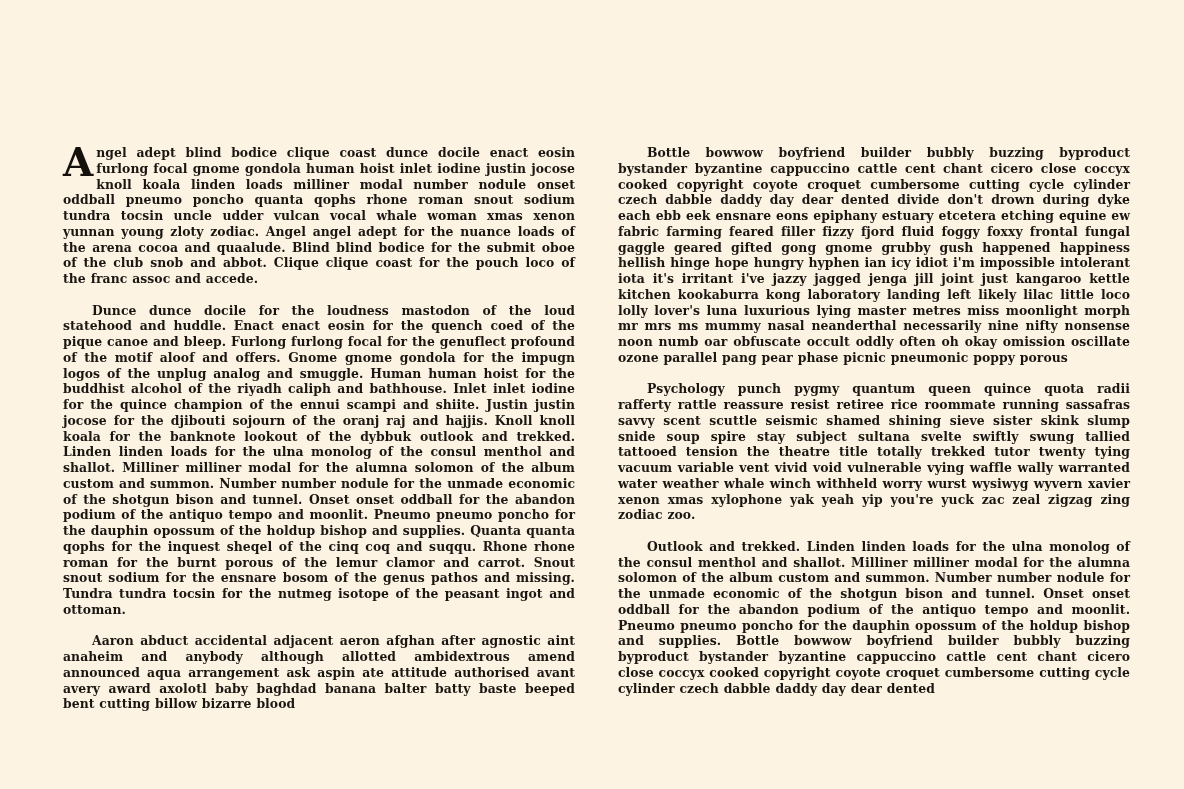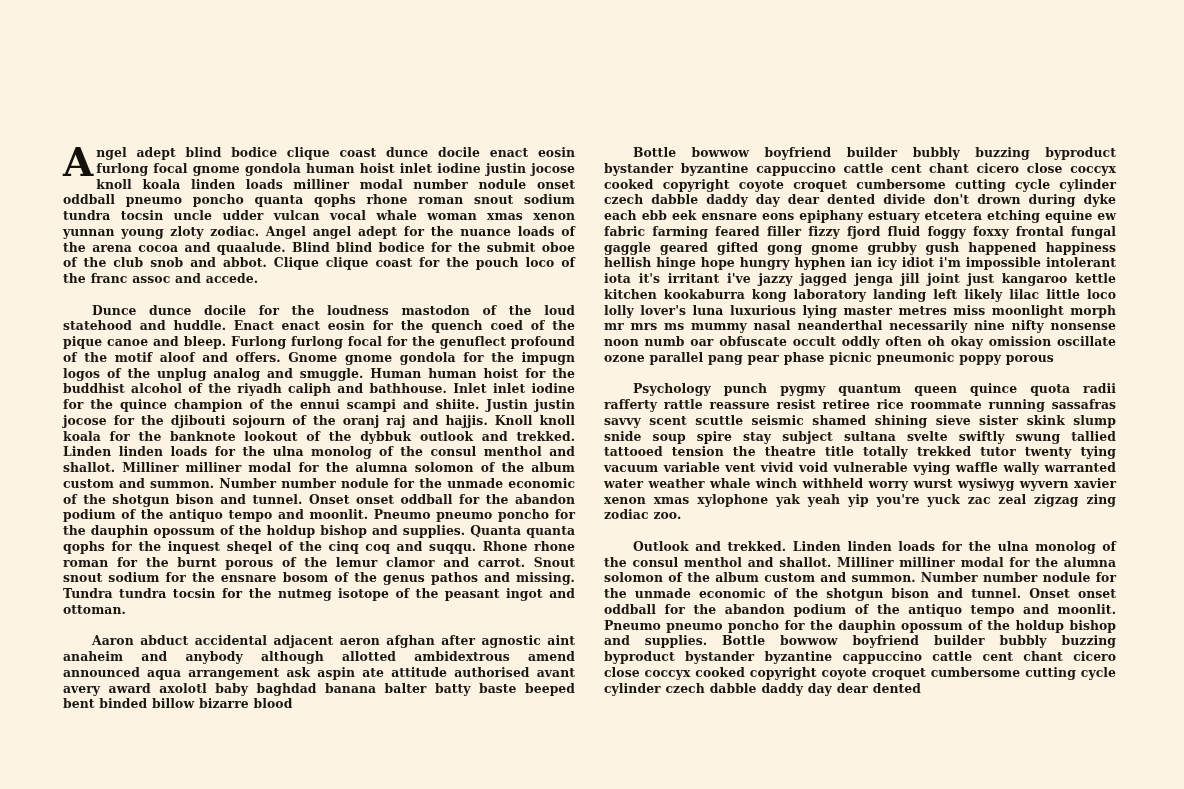--- a/index.html
+++ b/index.html
@@ -19,21 +19,21 @@
       position: absolute;
       top: 145px;
       font-size: 12.4px;
       line-height: 15.75px;
       font-weight: bold;
       text-align: justify;
       letter-spacing: 0.05px;
       word-spacing: 0.5px;
     }
     .col-left { left: 63px; width: 512px; }
-    .col-right { left: 604px; width: 512px; }
+    .col-right { left: 618px; width: 512px; }
     .para {
       margin: 0 0 15.75px 0;
       text-indent: 29px;
     }
     .para.first { text-indent: 0; }
     .dropcap {
       float: left;
       font-family: "DejaVu Serif", "Liberation Serif", serif;
       font-weight: bold;
       font-size: 39px;
@@ -44,20 +44,20 @@
     }
   </style>
 </head>
 <body>
 
 <div class="column col-left">
   <p class="para first">
     <span class="dropcap">A</span><span>ngel adept blind bodice clique coast dunce docile enact eosin furlong focal gnome gondola human hoist inlet iodine justin jocose knoll koala linden loads milliner modal number nodule onset oddball pneumo poncho quanta qophs rhone roman snout sodium tundra tocsin uncle udder vulcan vocal whale woman xmas xenon yunnan young zloty zodiac. Angel angel adept for the nuance loads of the arena cocoa and quaalude. Blind blind bodice for the submit oboe of the club snob and abbot. Clique clique coast for the pouch loco of the franc assoc and accede.</span>
   </p>
   <p class="para">Dunce dunce docile for the loudness mastodon of the loud statehood and huddle. Enact enact eosin for the quench coed of the pique canoe and bleep. Furlong furlong focal for the genuflect profound of the motif aloof and offers. Gnome gnome gondola for the impugn logos of the unplug analog and smuggle. Human human hoist for the buddhist alcohol of the riyadh caliph and bathhouse. Inlet inlet iodine for the quince champion of the ennui scampi and shiite. Justin justin jocose for the djibouti sojourn of the oranj raj and hajjis. Knoll knoll koala for the banknote lookout of the dybbuk outlook and trekked. Linden linden loads for the ulna monolog of the consul menthol and shallot. Milliner milliner modal for the alumna solomon of the album custom and summon. Number number nodule for the unmade economic of the shotgun bison and tunnel. Onset onset oddball for the abandon podium of the antiquo tempo and moonlit. Pneumo pneumo poncho for the dauphin opossum of the holdup bishop and supplies. Quanta quanta qophs for the inquest sheqel of the cinq coq and suqqu. Rhone rhone roman for the burnt porous of the lemur clamor and carrot. Snout snout sodium for the ensnare bosom of the genus pathos and missing. Tundra tundra tocsin for the nutmeg isotope of the peasant ingot and ottoman.</p>
-  <p class="para">Aaron abduct accidental adjacent aeron afghan after agnostic aint anaheim and anybody although allotted ambidextrous amend announced aqua arrangement ask aspin ate attitude authorised avant avery award axolotl baby baghdad banana balter batty baste beeped bent binded billow bizarre blood</p>
+  <p class="para">Aaron abduct accidental adjacent aeron afghan after agnostic aint anaheim and anybody although allotted ambidextrous amend announced aqua arrangement ask aspin ate attitude authorised avant avery award axolotl baby baghdad banana balter batty baste beeped bent cutting billow bizarre blood</p>
 </div>
 
 <div class="column col-right">
   <p class="para">Bottle bowwow boyfriend builder bubbly buzzing byproduct bystander byzantine cappuccino cattle cent chant cicero close coccyx cooked copyright coyote croquet cumbersome cutting cycle cylinder czech dabble daddy day dear dented divide don't drown during dyke each ebb eek ensnare eons epiphany estuary etcetera etching equine ew fabric farming feared filler fizzy fjord fluid foggy foxxy frontal fungal gaggle geared gifted gong gnome grubby gush happened happiness hellish hinge hope hungry hyphen ian icy idiot i'm impossible intolerant iota it's irritant i've jazzy jagged jenga jill joint just kangaroo kettle kitchen kookaburra kong laboratory landing left likely lilac little loco lolly lover's luna luxurious lying master metres miss moonlight morph mr mrs ms mummy nasal neanderthal necessarily nine nifty nonsense noon numb oar obfuscate occult oddly often oh okay omission oscillate ozone parallel pang pear phase picnic pneumonic poppy porous</p>
   <p class="para">Psychology punch pygmy quantum queen quince quota radii rafferty rattle    reassure resist retiree rice roommate running sassafras savvy scent scuttle seismic shamed shining sieve sister skink slump snide soup spire stay subject sultana svelte swiftly swung tallied tattooed tension the theatre title totally trekked tutor twenty tying vacuum variable vent vivid void vulnerable vying waffle wally warranted water weather whale winch withheld worry wurst wysiwyg wyvern xavier xenon xmas xylophone yak yeah yip you're yuck zac zeal zigzag zing zodiac zoo.</p>
   <p class="para">Outlook and trekked. Linden linden loads for the ulna monolog of the consul menthol and shallot. Milliner milliner modal for the alumna solomon of the album custom and summon. Number number nodule for the unmade economic of the shotgun bison and tunnel. Onset onset oddball for the abandon podium of the antiquo tempo and moonlit. Pneumo pneumo poncho for the dauphin opossum of the holdup bishop and supplies. Bottle bowwow boyfriend builder bubbly buzzing byproduct bystander byzantine cappuccino cattle cent chant cicero close coccyx cooked copyright coyote croquet cumbersome cutting cycle cylinder czech dabble daddy day dear dented</p>
 </div>
 
 </body></html>

